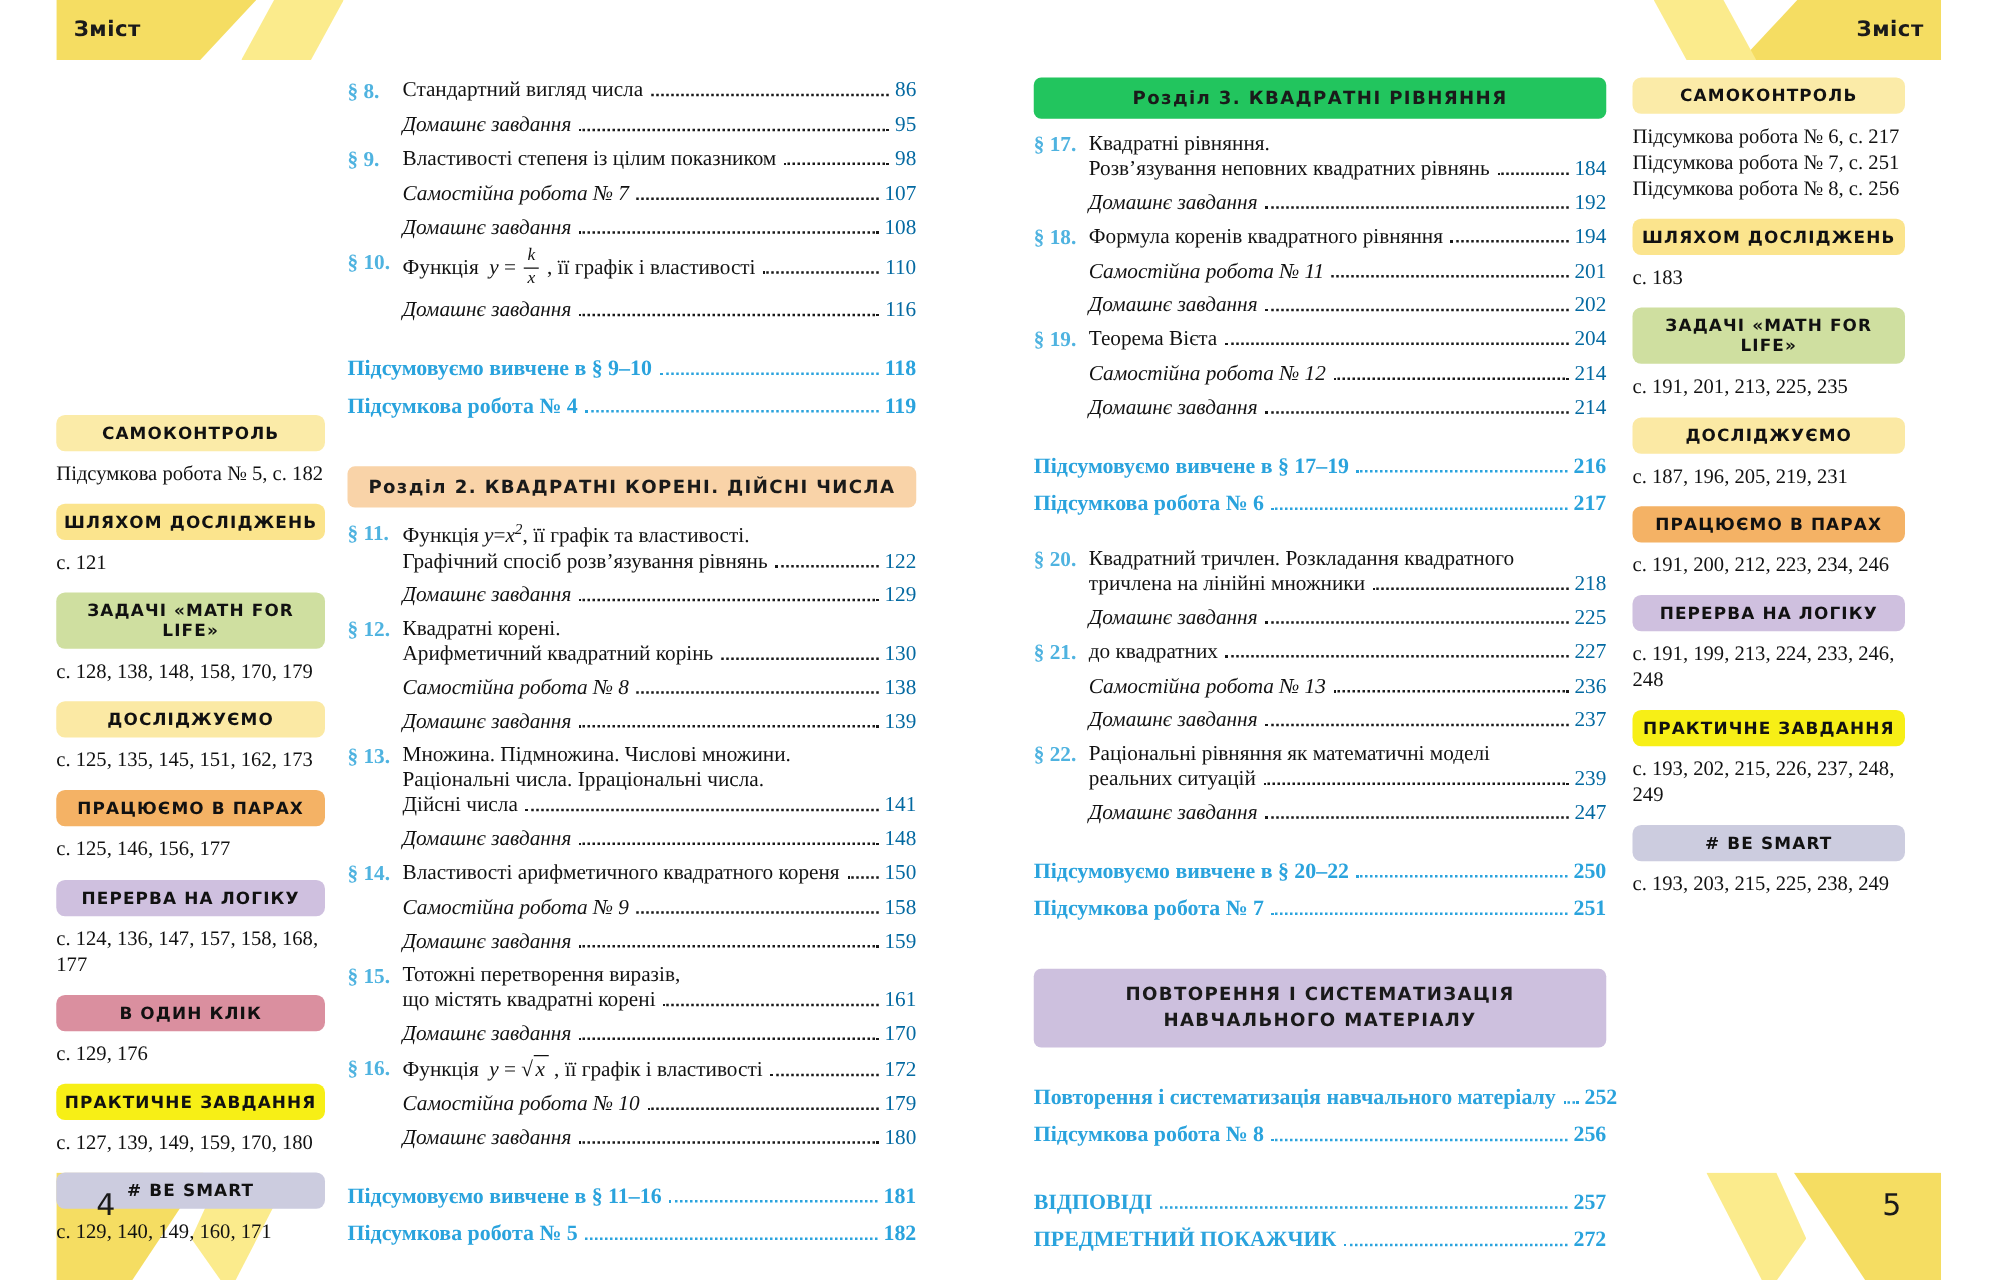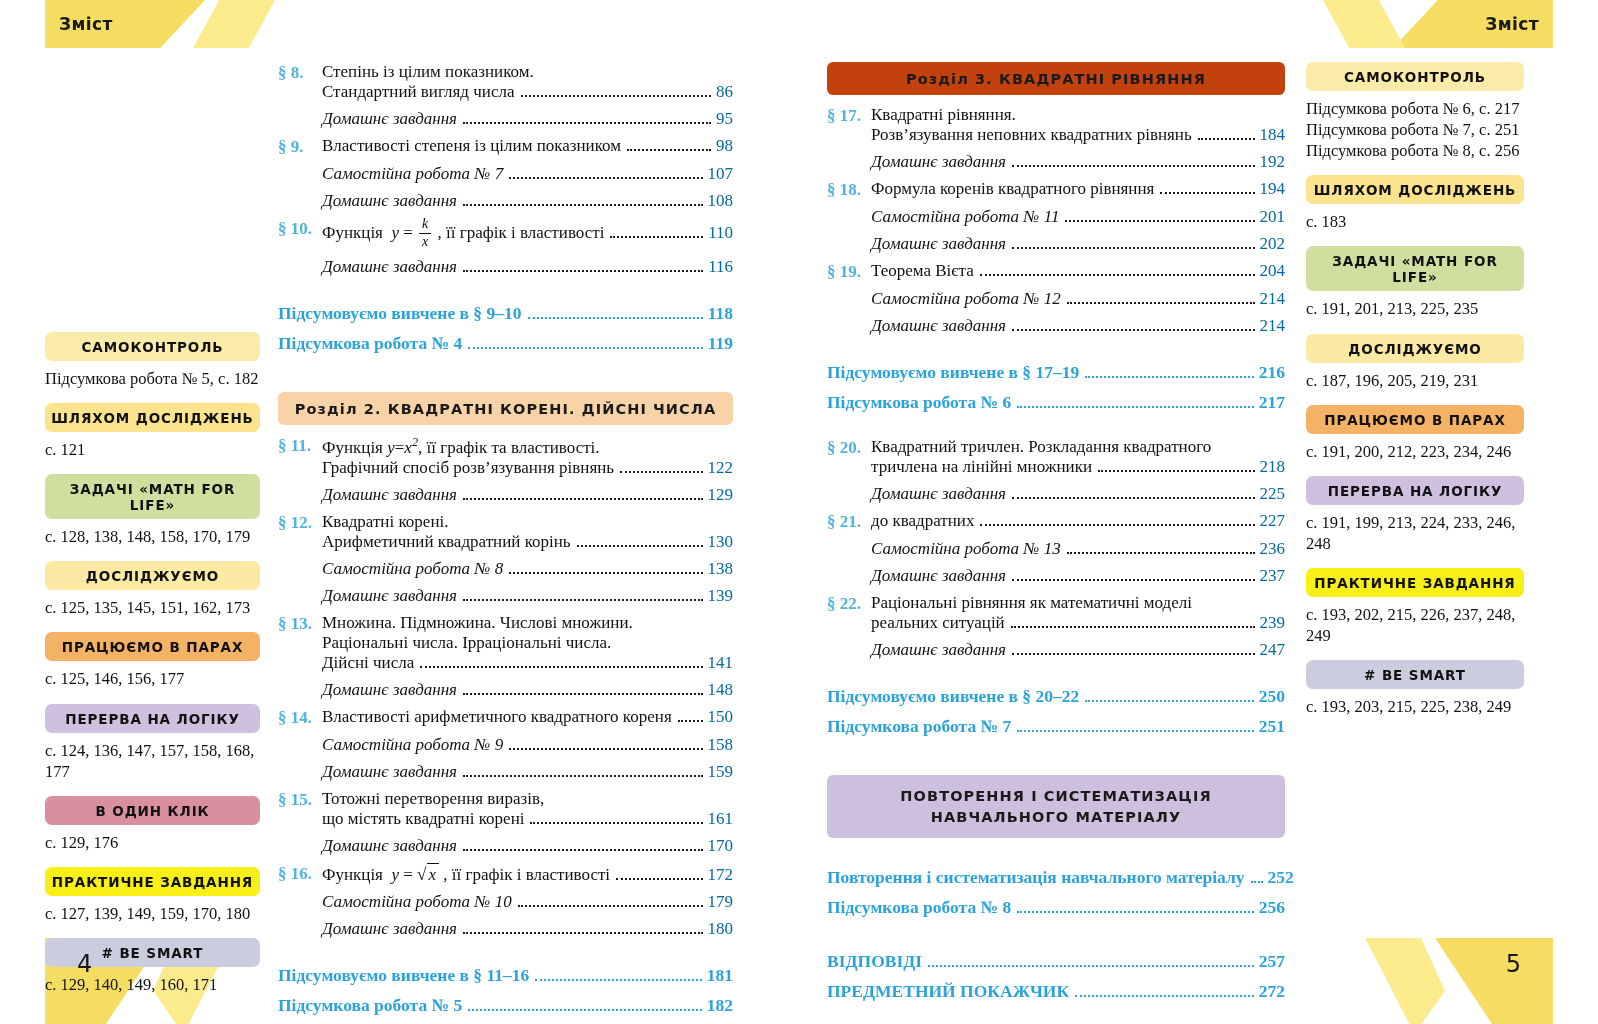--- a/index.html
+++ b/index.html
@@ -322,23 +322,20 @@
         <div>с. 129, 140, 149, 160, 171</div>
       </div>
     </div>
 
   <div class="col col-toc-left" id="toc-left-host" style="top:62px;">
       <div>
         <div class="entry">
           <span class="sec">§ 8.</span>
           <div class="body">
             <div class="tline">
-              <span class="txt">Степінь із цілим показником.</span>
-            </div>
-            <div class="tline">
               <span class="txt">Стандартний вигляд числа</span>
               <span class="leader"></span>
               <span class="pg">86</span>
             </div>
           </div>
         </div>
         <div class="sub">
           <div class="tline">
             <span class="txt">Домашнє завдання</span>
             <span class="leader"></span>
@@ -572,21 +569,21 @@
       <div class="blue-row">
         <div class="tline">
           <span class="txt">Підсумкова робота  № 5</span>
           <span class="leader"></span>
           <span class="pg">182</span>
         </div>
       </div>
     </div>
 
   <div class="col col-toc-right" id="toc-right-host" style="top:62px;">
-      <div class="banner" style="background: #c2410c;">Розділ 3. КВАДРАТНІ РІВНЯННЯ</div>
+      <div class="banner" style="background: #22c55e;">Розділ 3. КВАДРАТНІ РІВНЯННЯ</div>
       <div>
         <div class="entry">
           <span class="sec">§ 17.</span>
           <div class="body">
             <div class="tline">
               <span class="txt">Квадратні рівняння.</span>
             </div>
             <div class="tline">
               <span class="txt">Розв’язування неповних квадратних рівнянь</span>
               <span class="leader"></span>

